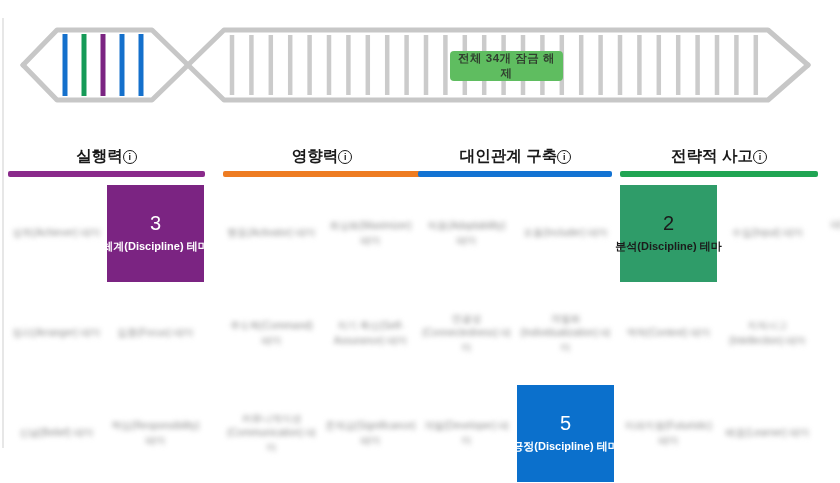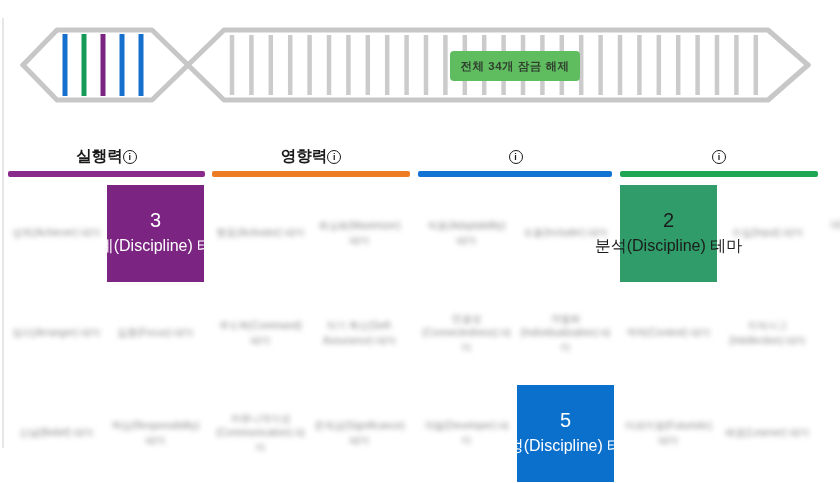--- a/index.html
+++ b/index.html
@@ -2,41 +2,41 @@
 <html><head>
 <meta charset="utf-8">
 <style>
   html,body{margin:0;padding:0;background:#ffffff;}
   .page{position:relative;width:840px;height:483px;background:#ffffff;overflow:hidden;
         font-family:"Liberation Sans",sans-serif;}
   .edge-line{position:absolute;left:2px;top:18px;width:2px;height:430px;background:#E7E7E7;}
 
   
   .dna-svg{position:absolute;left:0;top:0;}
-  .unlock-btn{position:absolute;left:450px;top:51px;width:130px;height:30px;border:none;
+  .unlock-btn{position:absolute;left:450px;top:51px;width:113px;height:30px;border:none;
         border-radius:4px;font-family:inherit;font-weight:bold;font-size:11.5px;
         letter-spacing:0.5px;cursor:pointer;display:flex;align-items:center;justify-content:center;}
 
   
   .domain{position:absolute;top:145px;}
   .domain-header{display:flex;align-items:center;justify-content:center;gap:0;
         font-size:15.5px;font-weight:bold;color:#191919;height:22px;}
   .info-icon{width:12px;height:12px;border:1.3px solid #191919;border-radius:50%;
         font-size:9px;font-weight:bold;display:inline-flex;align-items:center;
         justify-content:center;margin-top:1px;}
   .info-icon::before{content:"i";}
   .underline{position:absolute;top:26px;left:0;height:6px;border-radius:2px;}
 
   .cells{position:absolute;top:40px;left:0;display:grid;
         grid-template-columns:97px 97px;grid-auto-rows:97px;gap:3px 2px;}
   .cell{display:flex;align-items:center;justify-content:center;text-align:center;}
   .locked-label{font-size:10px;color:#8F8F8F;filter:blur(2.4px);line-height:1.45;padding:0 3px;}
   .tile{flex-direction:column;gap:6px;}
   .tile-rank{font-size:20px;line-height:1;}
-  .tile-label{font-size:16px;font-weight:normal;white-space:nowrap;}
+  .tile-label{font-size:11px;font-weight:bold;white-space:nowrap;}
 
   .edge-fragment{position:absolute;left:831px;top:218px;width:40px;font-size:10px;
         color:#8F8F8F;filter:blur(2.4px);}
 </style>
 </head>
 <body>
 
 <div class="page">
 
   <div class="edge-line"></div>
@@ -108,21 +108,21 @@
         </div>
       <div class="cell">
           <span class="locked-label">신념(Belief) 테마</span>
         </div>
       <div class="cell">
           <span class="locked-label">책임(Responsibility) 테마</span>
         </div>
     </div>
   </div>
 
-  <div class="domain" style="left:212px;width:198px">
+  <div class="domain" style="left:223px;width:198px">
     <div class="domain-header">
       <span>영향력</span>
       <span class="info-icon"></span>
     </div>
     <div class="underline" style="width: 198px; background: rgb(238, 124, 34);"></div>
     <div class="cells">
       <div class="cell">
           <span class="locked-label">행동(Activator) 테마</span>
         </div>
       <div class="cell">
@@ -138,20 +138,21 @@
           <span class="locked-label">커뮤니케이션(Communication) 테마</span>
         </div>
       <div class="cell">
           <span class="locked-label">존재감(Significance) 테마</span>
         </div>
     </div>
   </div>
 
   <div class="domain" style="left:418px;width:195px">
     <div class="domain-header">
+      <span>대인관계 구축</span>
       <span class="info-icon"></span>
     </div>
     <div class="underline" style="width: 194px; background: rgb(19, 115, 211);"></div>
     <div class="cells">
       <div class="cell">
           <span class="locked-label">적응(Adaptability) 테마</span>
         </div>
       <div class="cell">
           <span class="locked-label">포용(Includer) 테마</span>
         </div>
@@ -166,20 +167,21 @@
         </div>
       <div class="cell tile" style="background: rgb(11, 112, 204); color: rgb(255, 255, 255);">
         <div class="tile-rank">5</div>
         <div class="tile-label">긍정(Discipline) 테마</div>
       </div>
     </div>
   </div>
 
   <div class="domain" style="left:620px;width:198px">
     <div class="domain-header">
+      <span>전략적 사고</span>
       <span class="info-icon"></span>
     </div>
     <div class="underline" style="width: 198px; background: rgb(32, 165, 83);"></div>
     <div class="cells">
       <div class="cell tile" style="background: rgb(47, 156, 105); color: rgb(27, 27, 27);">
         <div class="tile-rank">2</div>
         <div class="tile-label">분석(Discipline) 테마</div>
       </div>
       <div class="cell">
           <span class="locked-label">수집(Input) 테마</span>

